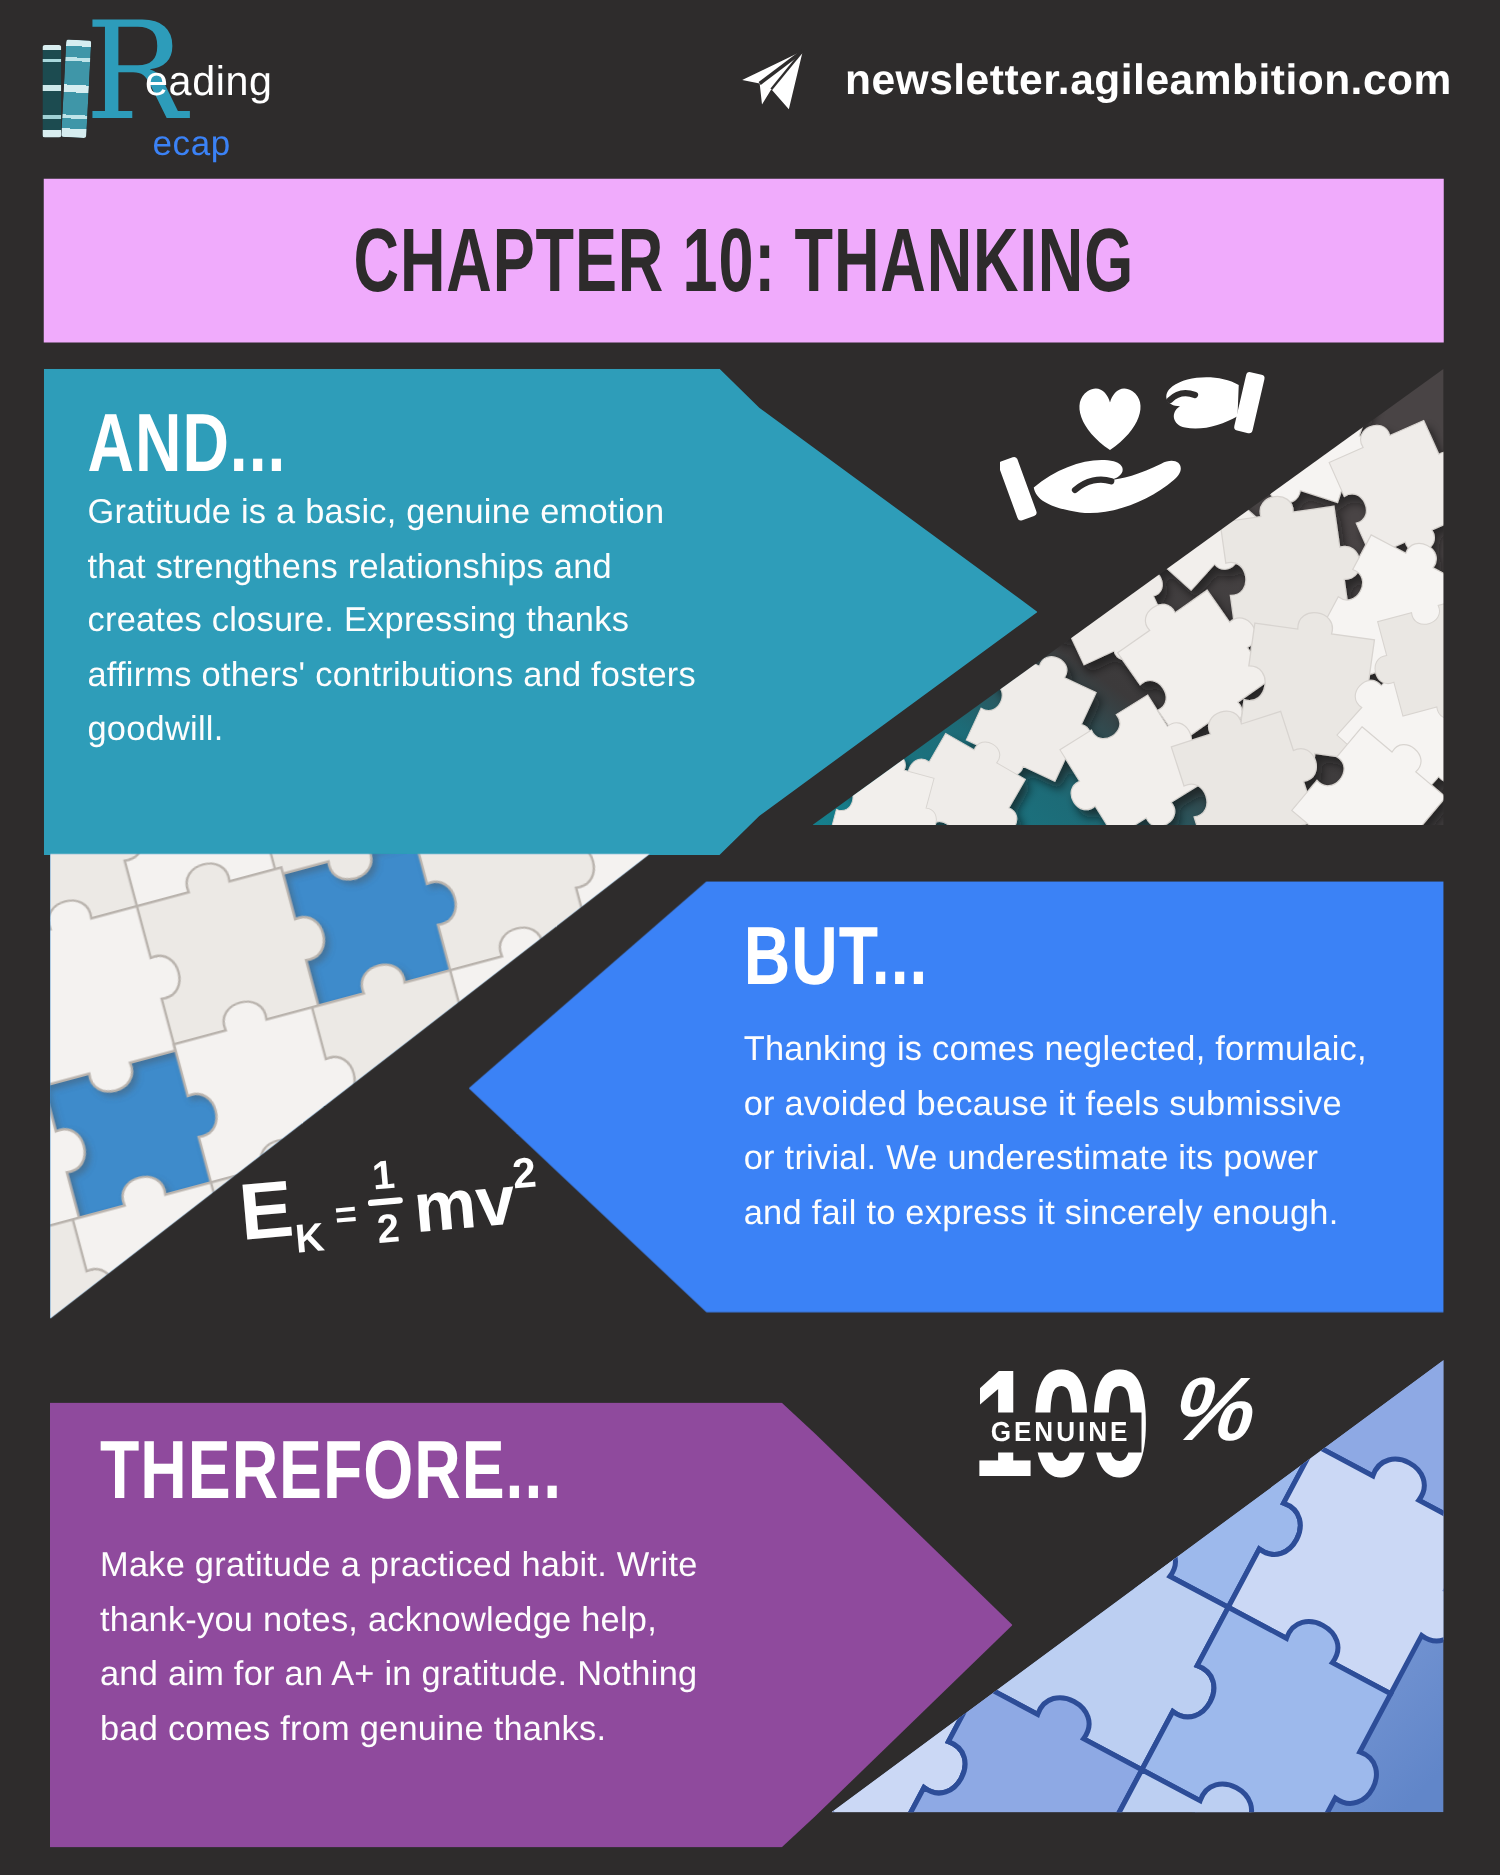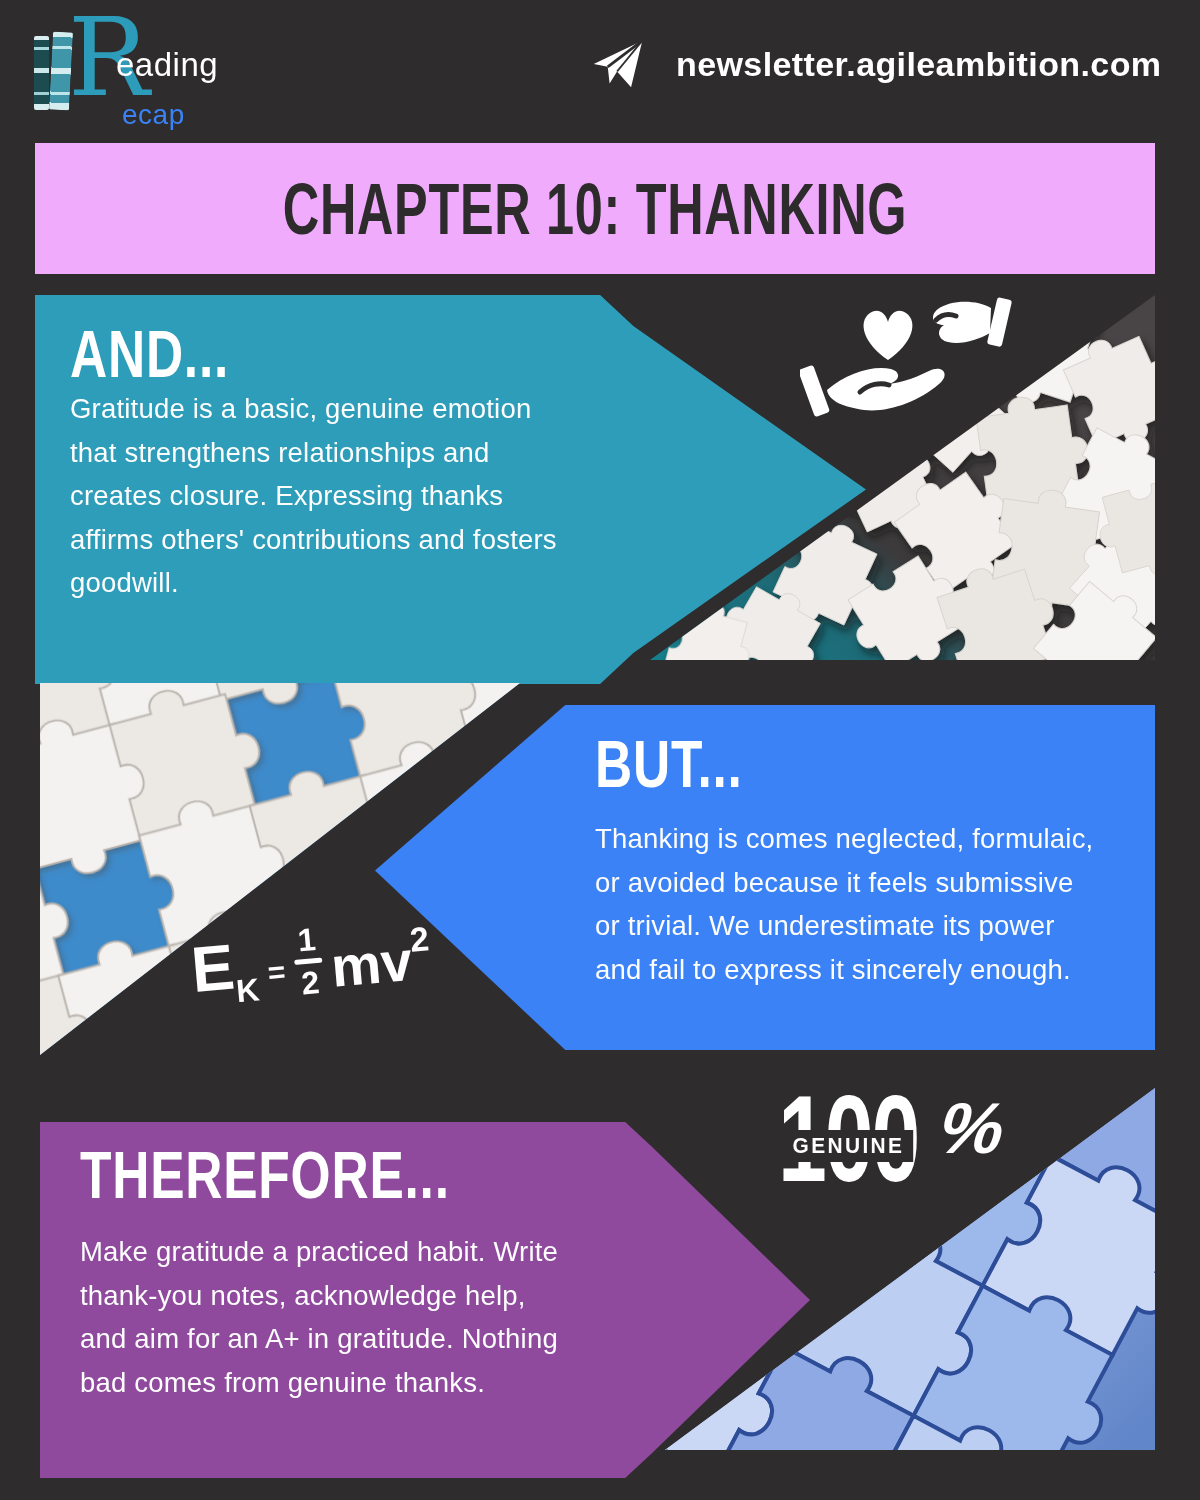--- a/index.html
+++ b/index.html
@@ -24,21 +24,21 @@
   .banner{position:absolute;left:35px;top:143px;width:1120px;height:131px;background:#f0abfc;
     display:flex;align-items:center;justify-content:center;}
   .banner h1{margin:0;font-size:72px;font-weight:700;color:#2d2b2b;letter-spacing:1px;
     transform:scaleX(.7);transform-origin:center center;white-space:nowrap;}
   
   .box{position:absolute;color:#fff;}
   .box h2{margin:0;font-size:66px;font-weight:700;letter-spacing:1px;
     transform:scaleX(.78);transform-origin:left center;white-space:nowrap;line-height:1;}
   .box .body{font-size:27.5px;line-height:43.5px;letter-spacing:.2px;white-space:pre-line;color:#fdfdfd;}
   .box-and{left:35px;top:295px;width:795px;height:389px;background:#2e9db9;
-    clip-path:polygon(0 0,68% 0,72% 8%,100% 50%,72% 92%,68% 100%,0 100%);padding-left:36px;}
+    clip-path:polygon(0 0,68% 0,72% 8%,100% 50%,72% 92%,68% 100%,0 100%);}
   .box-and .inner{position:absolute;left:35px;top:26px;}
   .box-and .body{width:560px;}
   .box-but{left:375px;top:705px;width:780px;height:345px;background:#3b82f6;
     clip-path:polygon(24.4% 0,100% 0,100% 100%,24.4% 100%,0 48%);}
   .box-but .inner{position:absolute;left:220px;top:26px;}
   .box-but .body{margin-top:20px;width:545px;}
   .box-therefore{left:40px;top:1092px;width:770px;height:356px;background:#8f4a9d;
     clip-path:polygon(0 0,76% 0,79.5% 7%,100% 50%,79.5% 93%,76% 100%,0 100%);margin-top:30px;}
   .box-therefore .inner{position:absolute;left:40px;top:20px;}
   .box-therefore .body{margin-top:22px;width:565px;}

